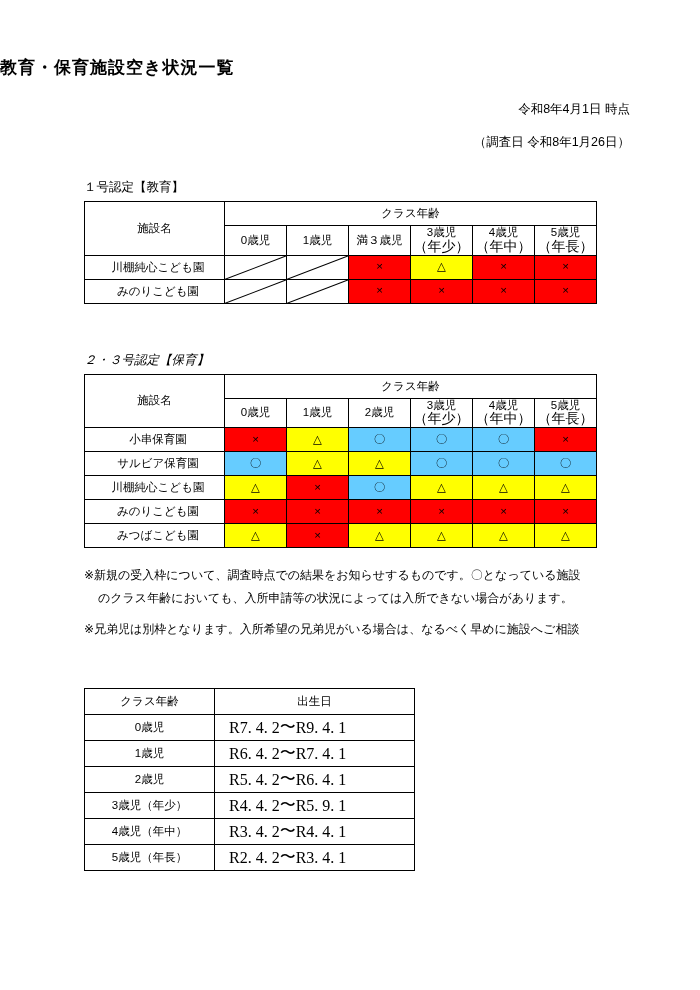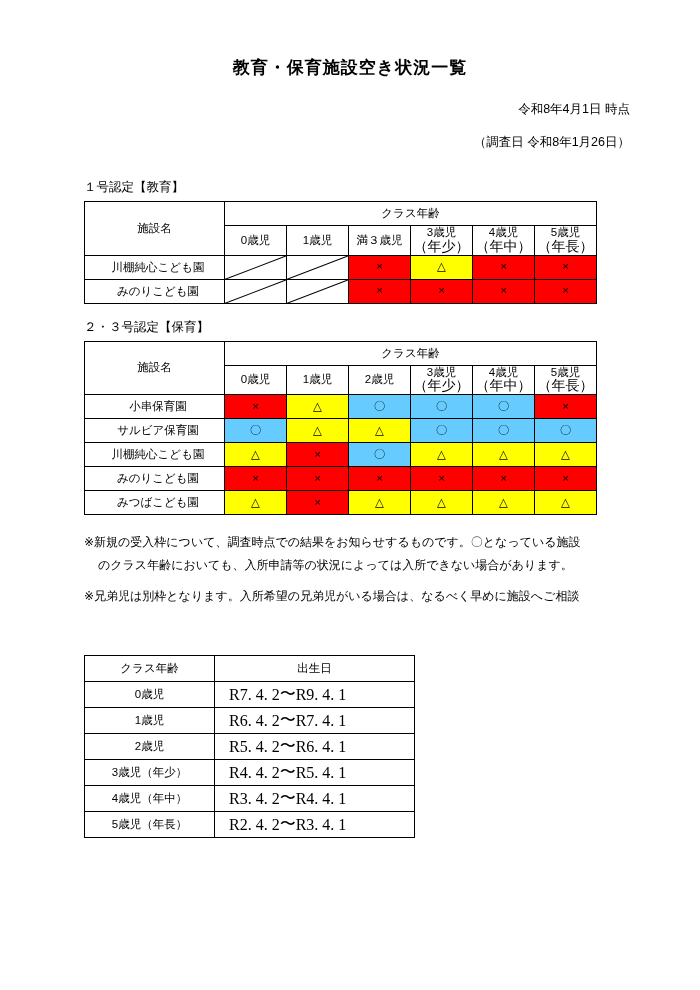--- a/index.html
+++ b/index.html
@@ -16,41 +16,40 @@
     overflow: hidden;
   }
   .page {
     width: 700px;
     height: 990px;
     position: relative;
     box-sizing: border-box;
     padding: 0;
   }
   .doc-title {
-    text-align: center;
     font-size: 17px;
     font-weight: bold;
     letter-spacing: 1px;
     margin-top: 56px;
   }
   .meta-line {
     text-align: right;
     font-size: 12.5px;
     margin-right: 70px;
   }
   .meta-1 { margin-top: 22px; }
   .meta-2 { margin-top: 16px; }
 
   .section-label {
     font-size: 12.5px;
     margin-left: 84px;
     margin-bottom: 5px;
   }
   .sec1-label { margin-top: 28px; }
-  .sec2-label { margin-top: 15px; }
+  .sec2-label { margin-top: 48px; font-style: italic; }
 
   table.grid {
     border-collapse: collapse;
     margin-left: 84px;
     table-layout: fixed;
   }
   table.grid td, table.grid th {
     border: 1px solid #000000;
     font-size: 11.5px;
     font-weight: normal;
@@ -331,21 +330,21 @@
             <span>R6. 4. 1</span>
           </div>
         </td>
       </tr>
       <tr>
         <td>3歳児（年少）</td>
         <td>
           <div class="birth-row-inner">
             <span>R4. 4. 2</span>
             <span>〜</span>
-            <span>R5. 4. 1</span>
+            <span>R5. 9. 1</span>
           </div>
         </td>
       </tr>
       <tr>
         <td>4歳児（年中）</td>
         <td>
           <div class="birth-row-inner">
             <span>R3. 4. 2</span>
             <span>〜</span>
             <span>R4. 4. 1</span>

